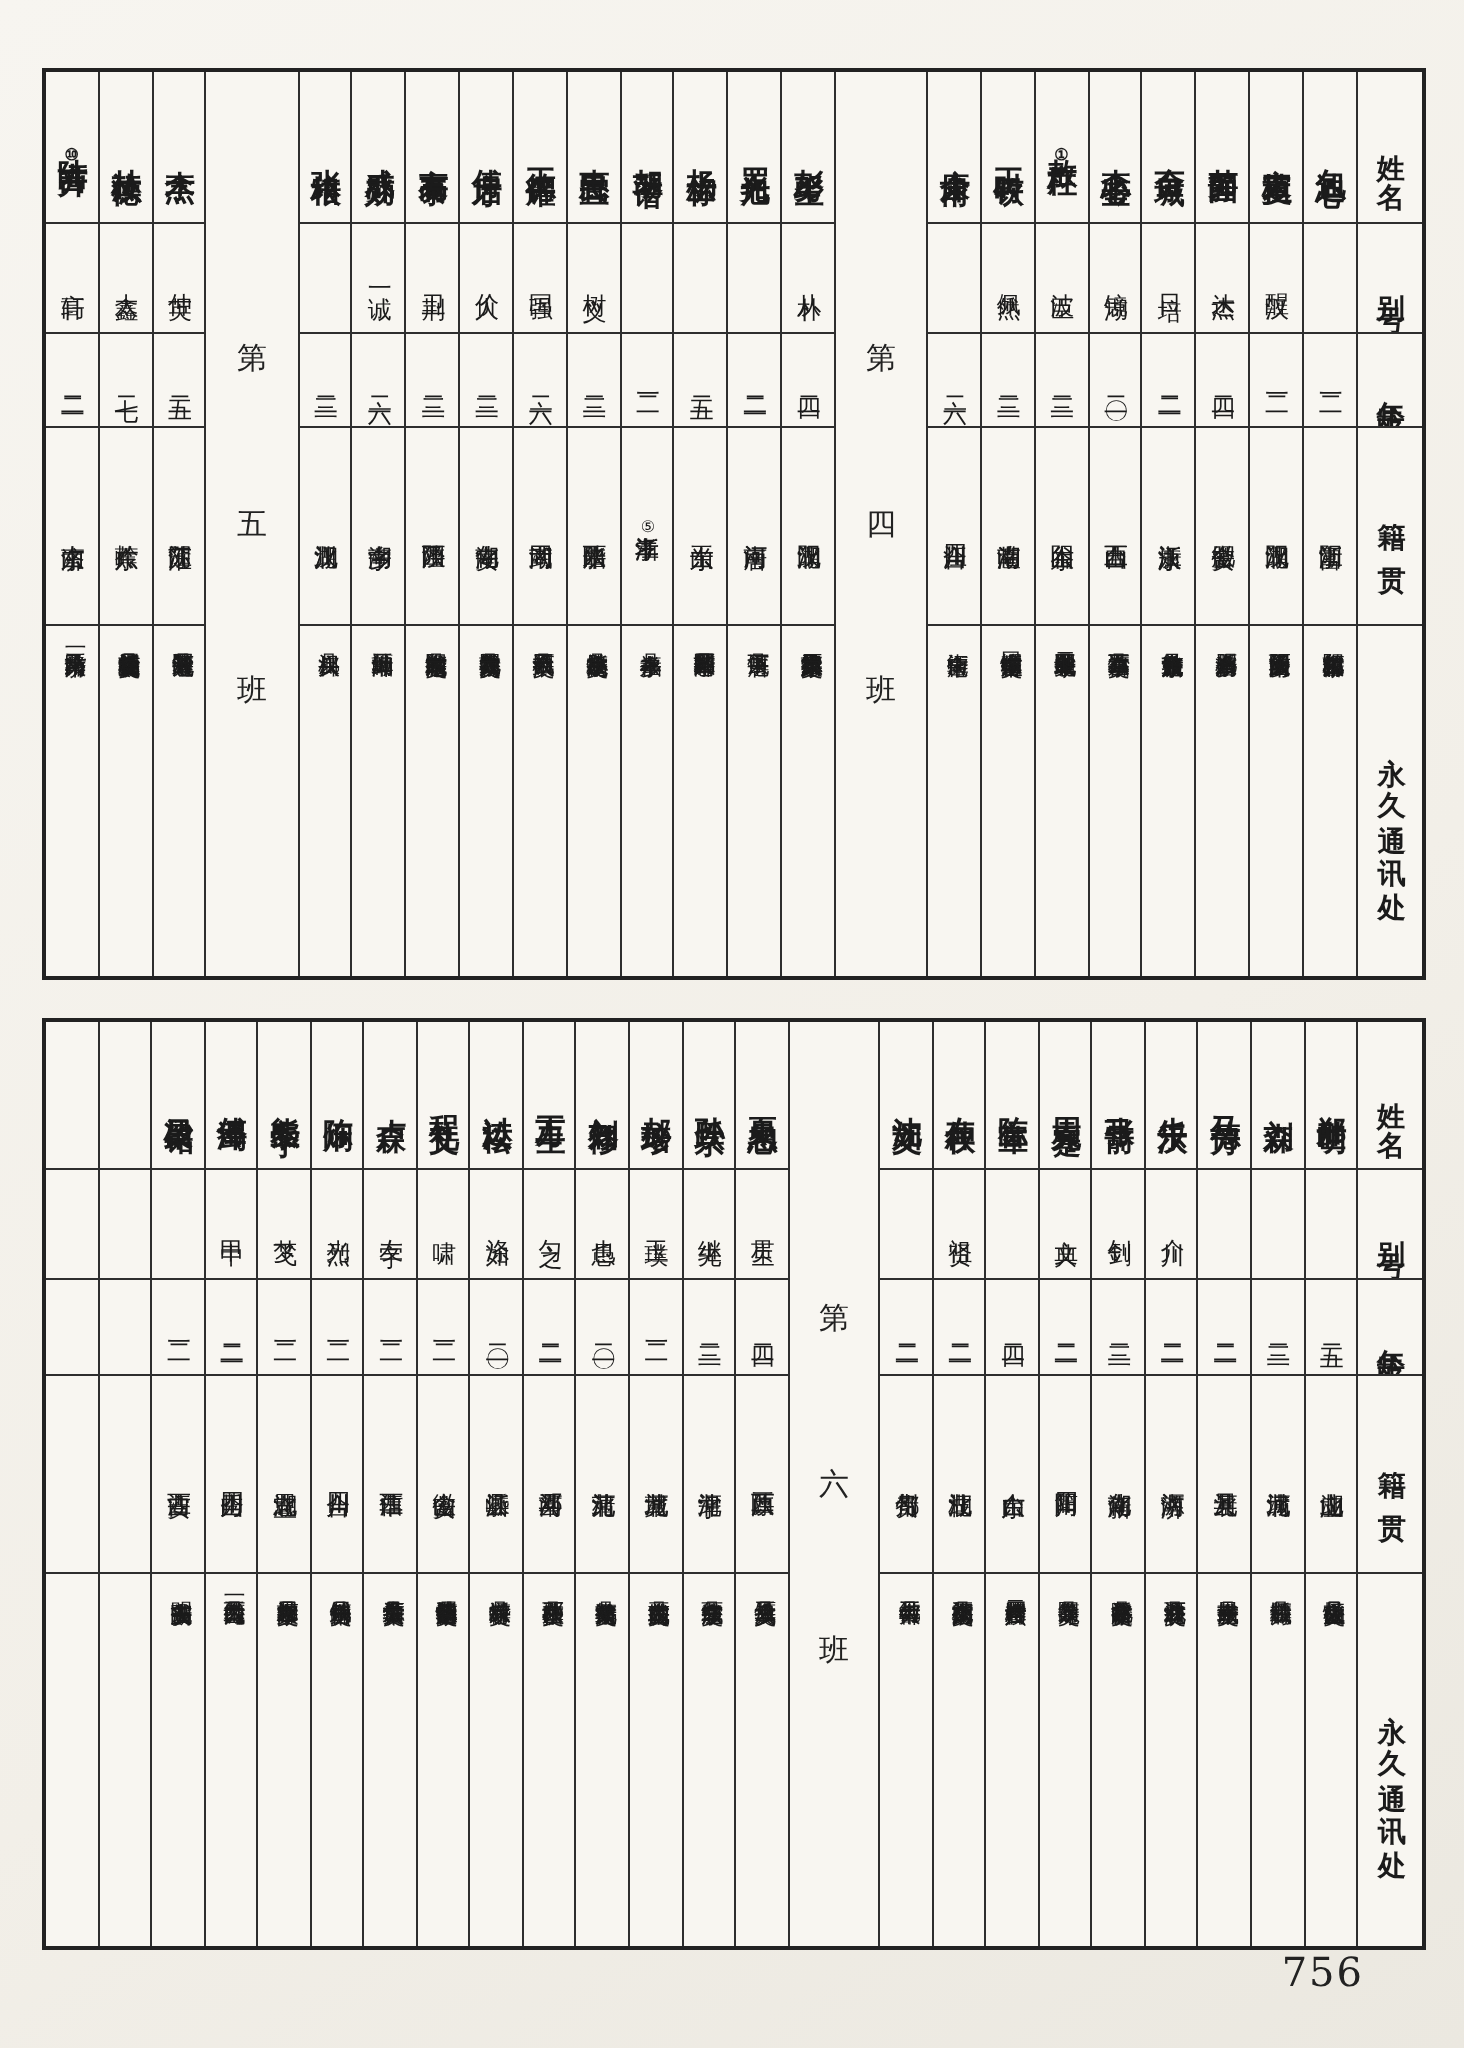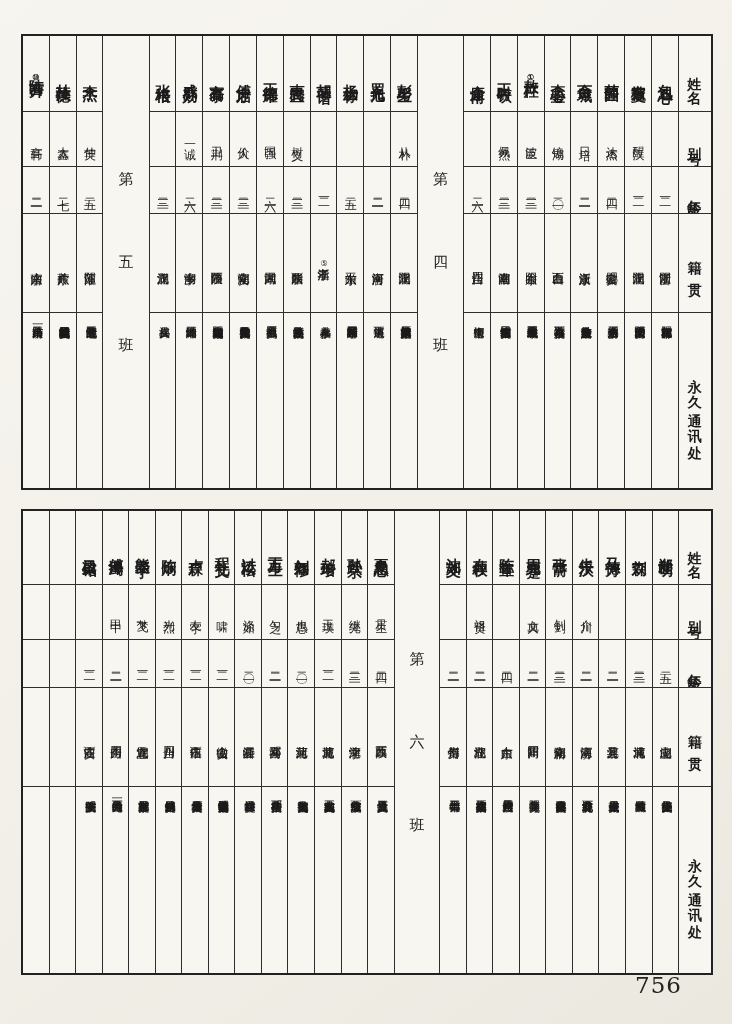--- a/index.html
+++ b/index.html
@@ -58,21 +58,21 @@
   
   .divcell{
     flex:1;display:flex;flex-direction:column;
     align-items:center;justify-content:center;gap:64px;
     writing-mode:horizontal-tb;
   }
   .divcell span{font-size:15px;color:#222}
   .fn{font-size:8px;letter-spacing:0}
   .pagenum{
     position:absolute;right:50px;bottom:26px;
-    font-size:23px;letter-spacing:1px;color:#222;
+    font-size:20px;letter-spacing:1px;color:#222;
     font-family:"DejaVu Serif","Liberation Serif",serif;
   }
 </style>
 </head>
 <body>
 
 <div class="vtable t1">
     <div class="col header">
       <div class="cell hdr c-name">
         <span class="txt">姓名</span>

